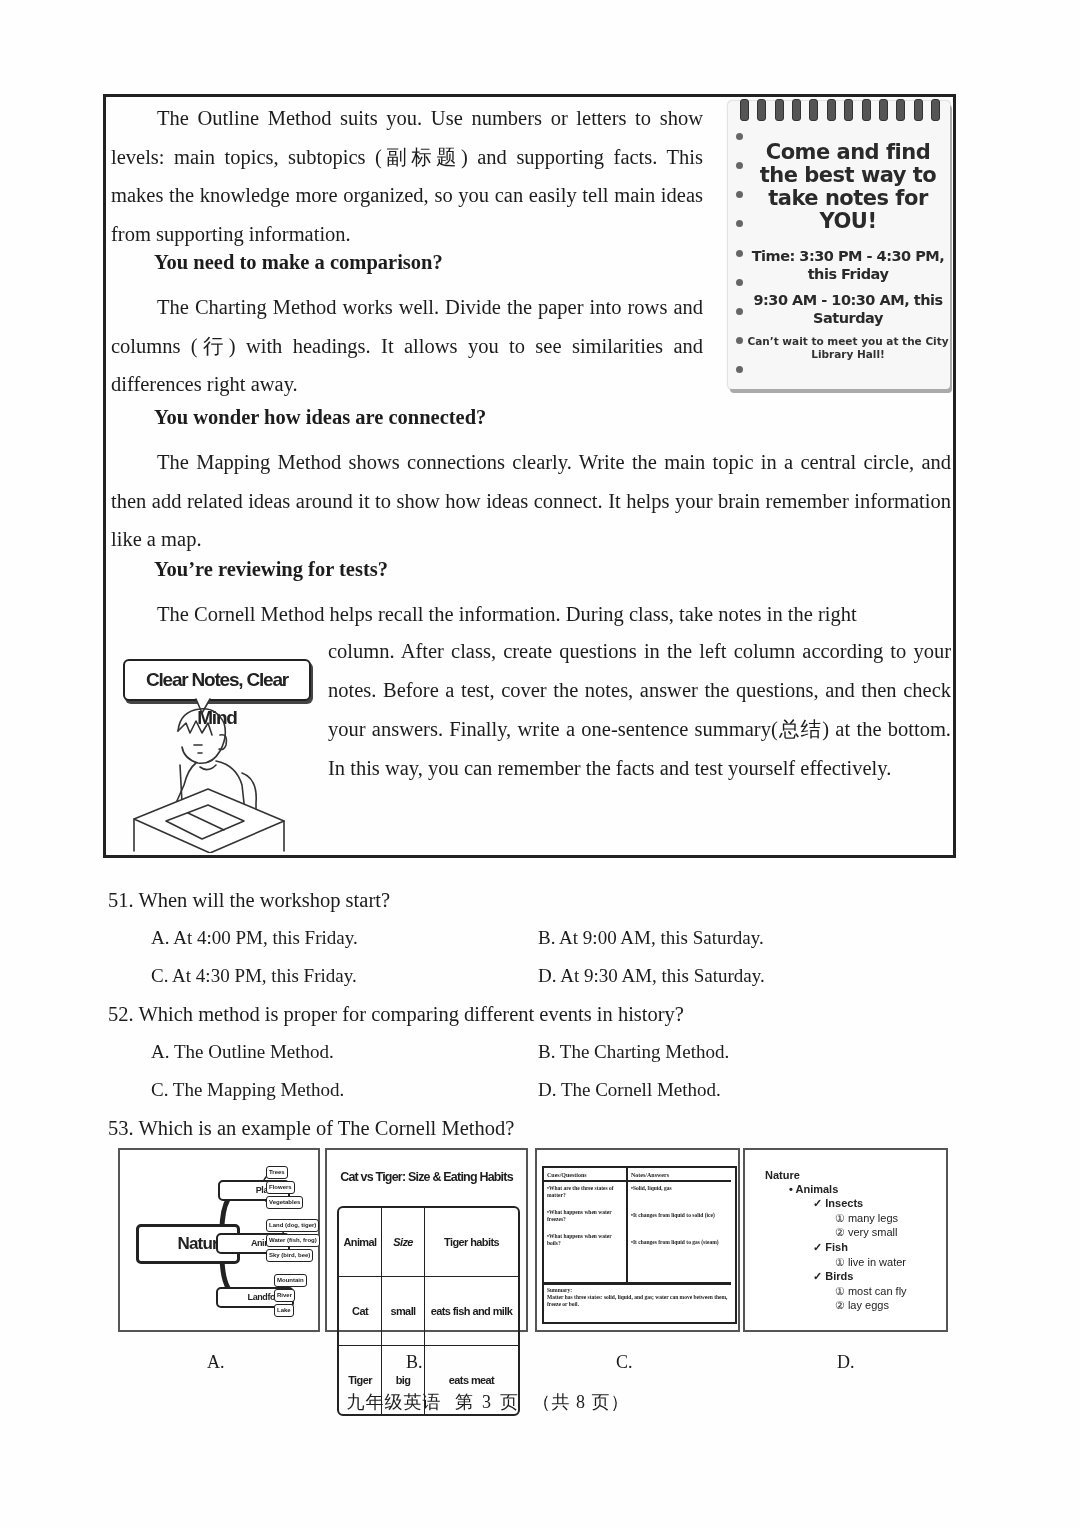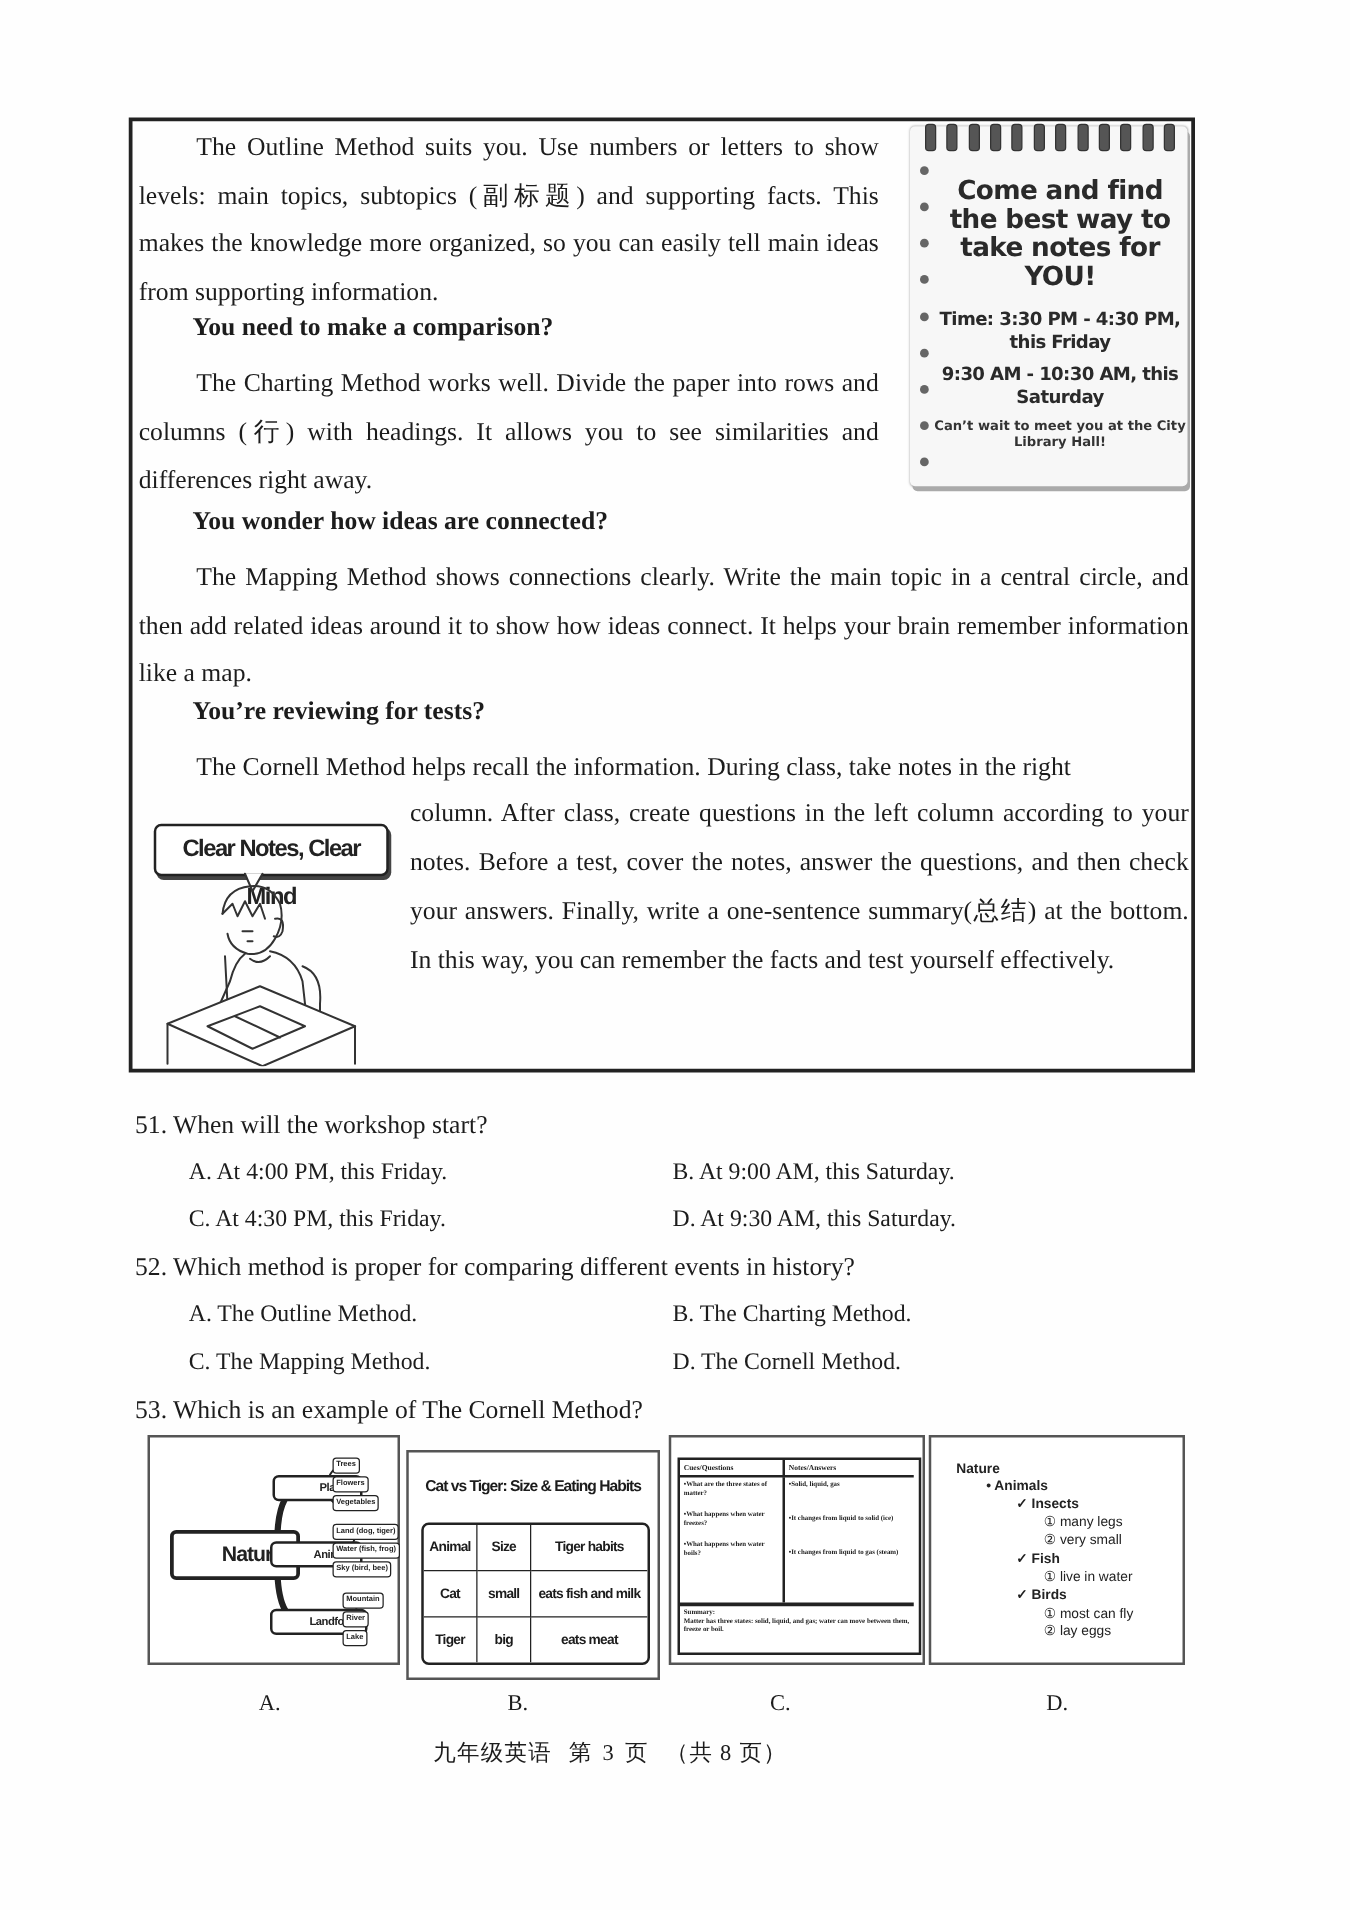--- a/index.html
+++ b/index.html
@@ -37,37 +37,37 @@
             background: #fff; box-shadow: 2px 3px 0 #444; font-family: "Liberation Sans", sans-serif; font-weight: bold;
             font-size: 19px; line-height: 38px; text-align: center; letter-spacing: -1.2px; color: #222; }
   
   .q { position: absolute; font-size: 20.5px; left: 108px; }
   .opt { position: absolute; font-size: 19px; }
   .col-a { left: 151px; }
   .col-b { left: 538px; }
   
   .optimg { position: absolute; top: 1148px; height: 184px; border: 2px solid #555; box-sizing: border-box; background: #fff; }
   .img-a { left: 118px; width: 202px; }
-  .img-b { left: 325px; width: 203px; margin-top: 12px; }
+  .img-b { left: 325px; width: 203px; }
   .img-c { left: 535px; width: 205px; }
   .img-d { left: 743px; width: 205px; }
   .optlabel { position: absolute; top: 1352px; font-size: 18px; }
   .footer { position: absolute; top: 1390px; left: 0; width: 976px; text-align: center; font-size: 18px; letter-spacing: 1px; }
   .footer span { margin: 0 4px; }
   
   .mm-node { position: absolute; border: 2px solid #222; border-radius: 5px; background: #fff;
              font-family: "Liberation Sans", sans-serif; font-weight: bold; text-align: center; color: #222; padding-left: 28px; }
   .mm-main { left: 16px; top: 74px; width: 70px; height: 34px; line-height: 34px; font-size: 17px; border-width: 3px; letter-spacing: -0.8px;}
   .mm-cat { width: 40px; height: 17px; line-height: 17px; font-size: 9px; letter-spacing: -0.4px; }
   .mm-leaf { height: 11px; line-height: 11px; font-size: 6px; border-width: 1.5px; border-radius: 3px; padding: 0 2px; white-space: nowrap; }
   
   .ct-title { position: absolute; left: 0; top: 20px; width: 100%; text-align: center; font-family: "Liberation Sans", sans-serif; font-weight: bold; font-size: 12.5px; letter-spacing: -0.8px; }
   .ct-table { position: absolute; left: 10px; top: 56px; width: 183px; border: 2px solid #222; border-radius: 6px; border-collapse: separate; border-spacing: 0; overflow: hidden;
               font-family: "Liberation Sans", sans-serif; font-weight: bold; font-size: 11px; letter-spacing: -0.6px; }
-  .ct-table td { border-right: 1.5px solid #222; border-bottom: 1.5px solid #222; height: 36px; text-align: center; padding: 0 2px; }
+  .ct-table td { border-right: 1.5px solid #222; border-bottom: 1.5px solid #222; height: 36px; text-align: center; padding: 16px 2px; }
   .ct-table tr td:last-child { border-right: none; }
   .ct-table tr:last-child td { border-bottom: none; }
   
   .cn-wrap { position: absolute; left: 5px; top: 16px; width: 191px; height: 154px; border: 2px solid #222; }
   .cn-head { position: absolute; top: 0; height: 14px; border-bottom: 2px solid #222; font-size: 6px; font-weight: bold; line-height: 14px; padding-left: 3px; box-sizing: border-box; }
   .cn-left { left: 0; width: 84px; border-right: 2px solid #222; }
   .cn-right { left: 84px; width: 103px; }
   .cn-col { position: absolute; top: 14px; height: 100px; font-size: 5.5px; line-height: 7px; font-weight: bold; padding: 3px; box-sizing: border-box; }
   .cn-col p { margin: 0 0 10px 0; }
   .cn-col-left { left: 0; width: 84px; border-right: 2px solid #222; }
@@ -211,21 +211,21 @@
   <div class="mm-node mm-leaf" style="left:154px;top:139px;">River</div>
   <div class="mm-node mm-leaf" style="left:154px;top:154px;">Lake</div>
 </div>
 
 <div class="optimg img-b">
   <div class="ct-title">Cat vs Tiger: Size &amp; Eating Habits</div>
   <table class="ct-table">
     <tbody>
         <tr>
       <td style="width:38px;">Animal</td>
-      <td style="width:38px;">Size</td>
+      <td style="width:38px;font-style:italic;">Size</td>
       <td>Tiger habits</td>
     </tr>
     <tr>
       <td>Cat</td>
       <td>small</td>
       <td>eats fish and milk</td>
     </tr>
     <tr>
       <td>Tiger</td>
       <td>big</td>

